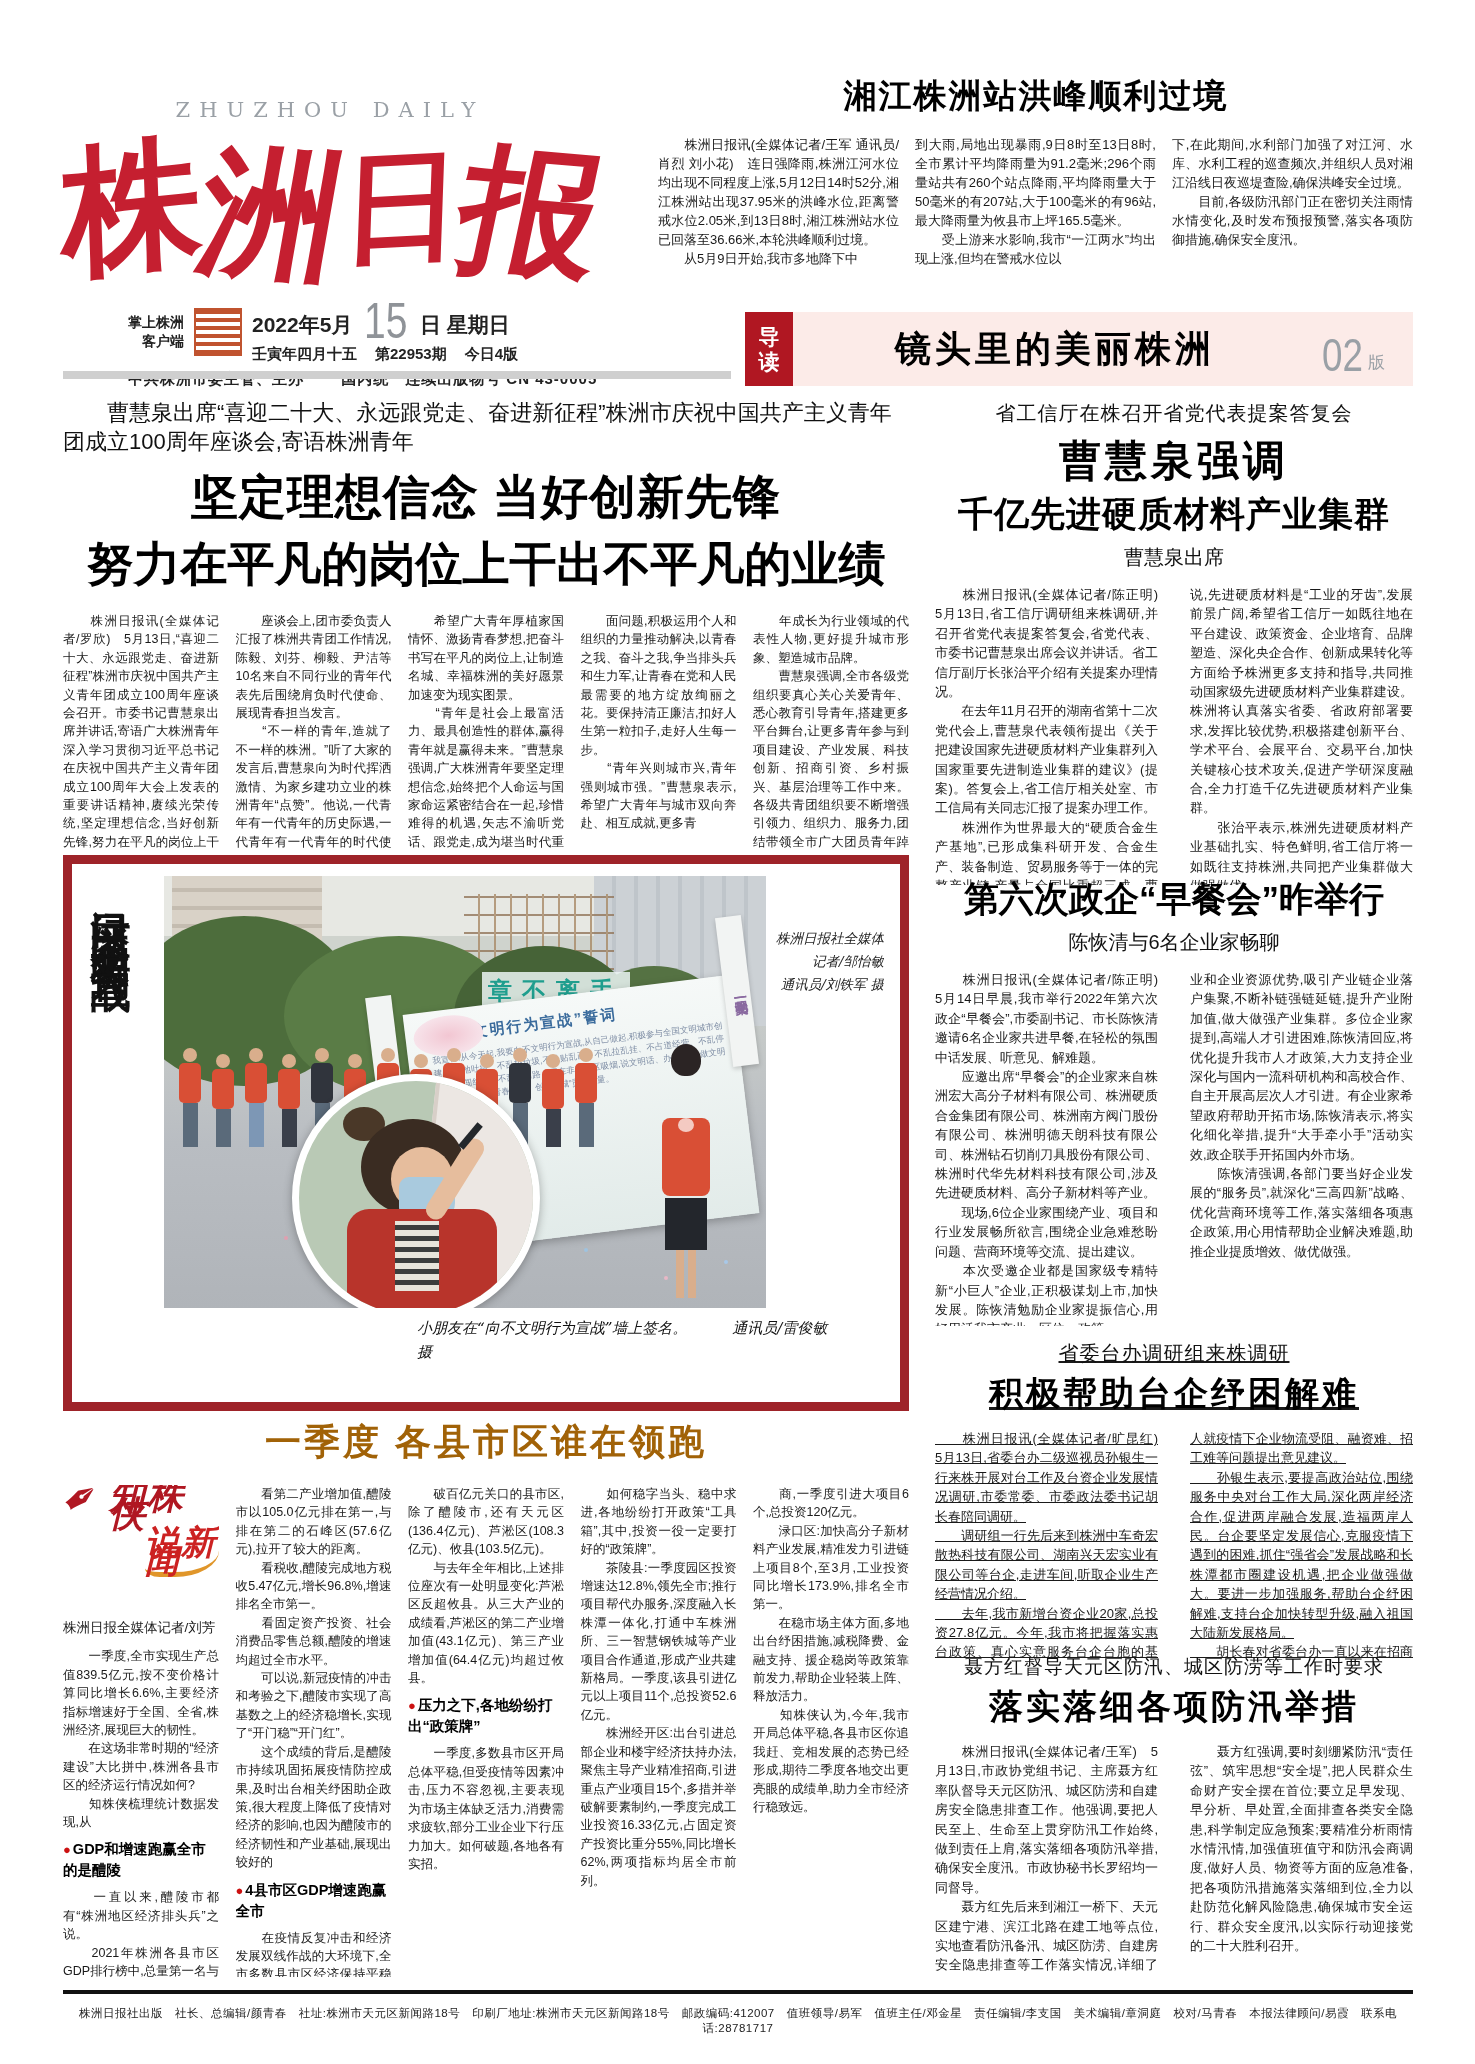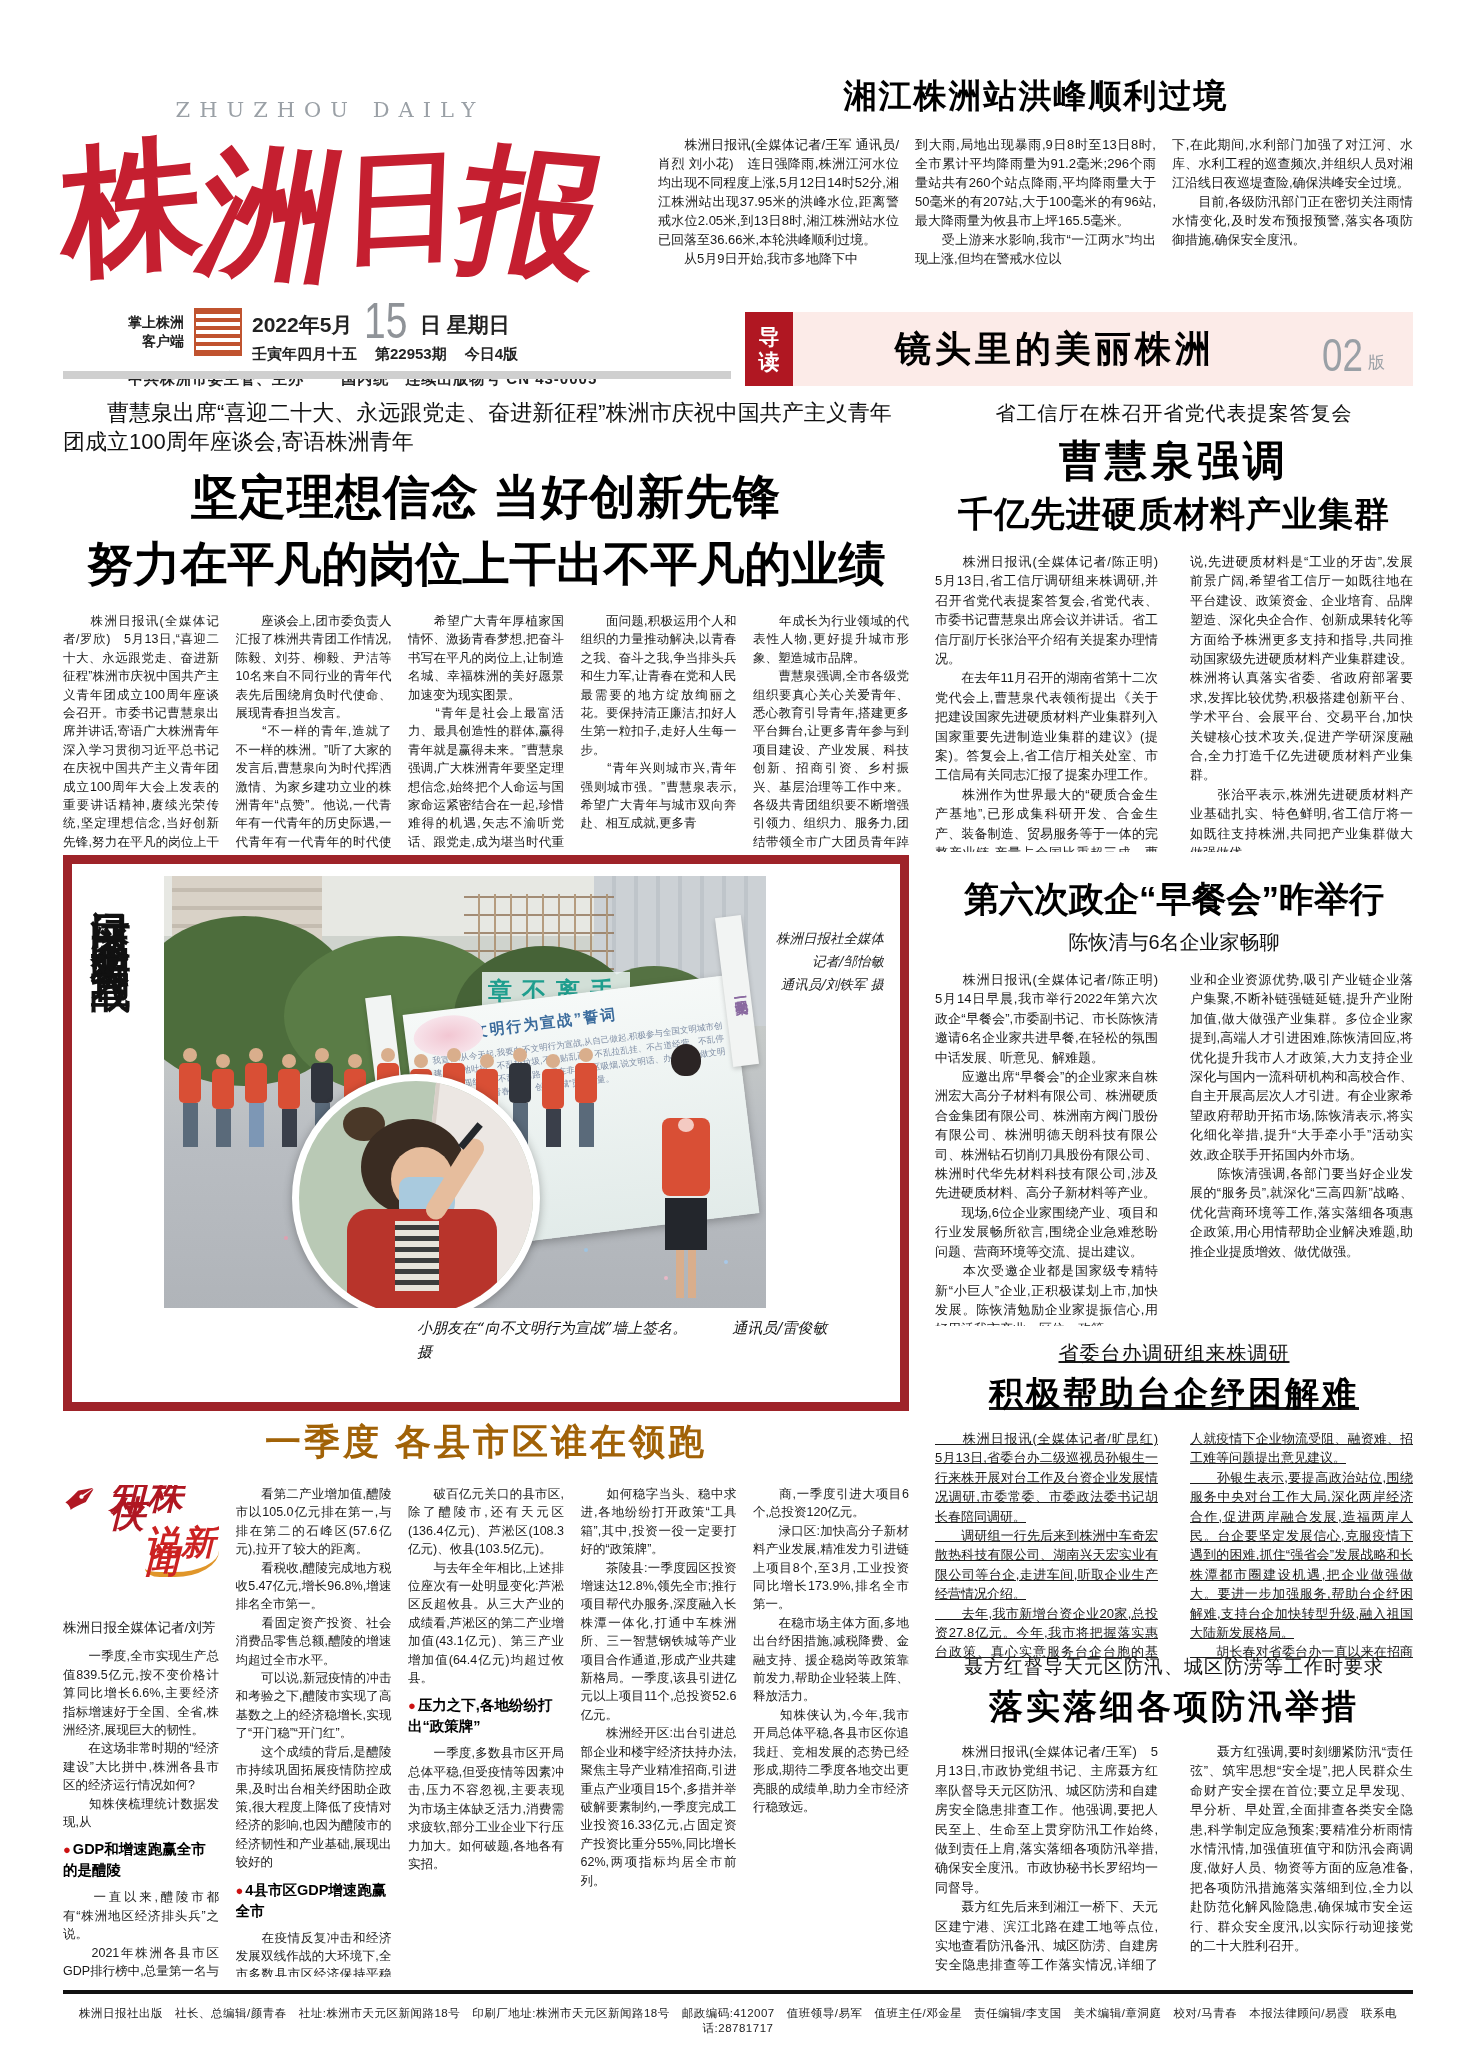--- a/index.html
+++ b/index.html
@@ -439,20 +439,21 @@
 　　在稳市场主体方面,多地出台纾困措施,减税降费、金融支持、援企稳岗等政策靠前发力,帮助企业轻装上阵、释放活力。
 　　知株侠认为,今年,我市开局总体平稳,各县市区你追我赶、竞相发展的态势已经形成,期待二季度各地交出更亮眼的成绩单,助力全市经济行稳致远。</div>
       </div>
     </div>
   </div>
 
   <div class="rart a1">
     <div class="kicker">省工信厅在株召开省党代表提案答复会</div>
     <h1 class="big">曹慧泉强调</h1>
     <h1 class="sub">千亿先进硬质材料产业集群</h1>
+    <div class="byline">曹慧泉出席</div>
     <div class="cols">
       <div class="col">　　株洲日报讯(全媒体记者/陈正明)　5月13日,省工信厅调研组来株调研,并召开省党代表提案答复会,省党代表、市委书记曹慧泉出席会议并讲话。省工信厅副厅长张治平介绍有关提案办理情况。
 　　在去年11月召开的湖南省第十二次党代会上,曹慧泉代表领衔提出《关于把建设国家先进硬质材料产业集群列入国家重要先进制造业集群的建议》(提案)。答复会上,省工信厅相关处室、市工信局有关同志汇报了提案办理工作。
 　　株洲作为世界最大的“硬质合金生产基地”,已形成集科研开发、合金生产、装备制造、贸易服务等于一体的完整产业链,产量占全国比重超三成。曹慧泉感谢省工信厅对提案办理工作的高度重视,他</div>
       <div class="col">说,先进硬质材料是“工业的牙齿”,发展前景广阔,希望省工信厅一如既往地在平台建设、政策资金、企业培育、品牌塑造、深化央企合作、创新成果转化等方面给予株洲更多支持和指导,共同推动国家级先进硬质材料产业集群建设。株洲将认真落实省委、省政府部署要求,发挥比较优势,积极搭建创新平台、学术平台、会展平台、交易平台,加快关键核心技术攻关,促进产学研深度融合,全力打造千亿先进硬质材料产业集群。
 　　张治平表示,株洲先进硬质材料产业基础扎实、特色鲜明,省工信厅将一如既往支持株洲,共同把产业集群做大做强做优。</div>
     </div>
   </div>
 
   <div class="rart a2">

